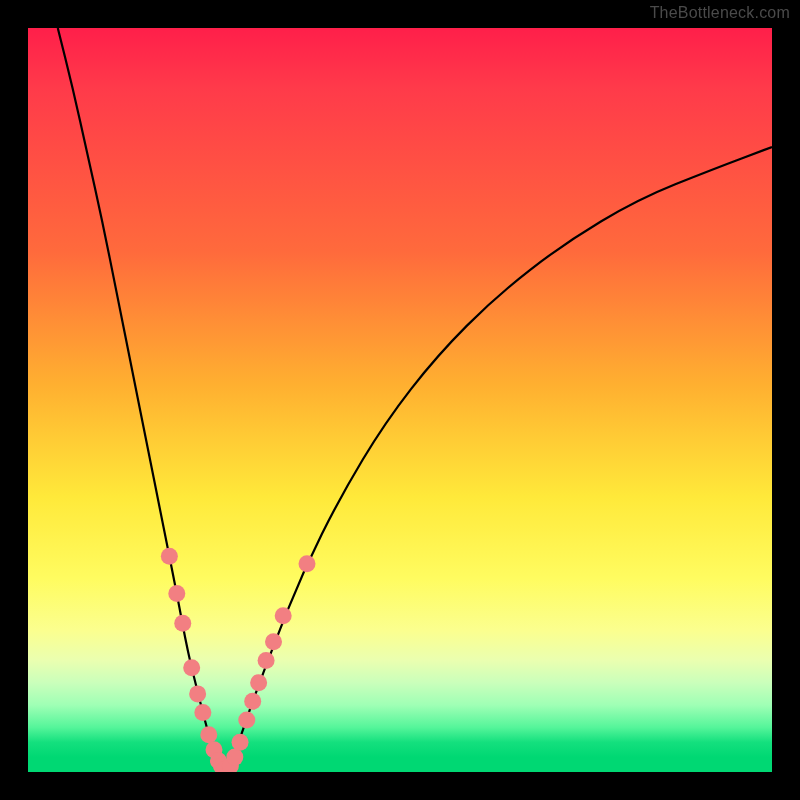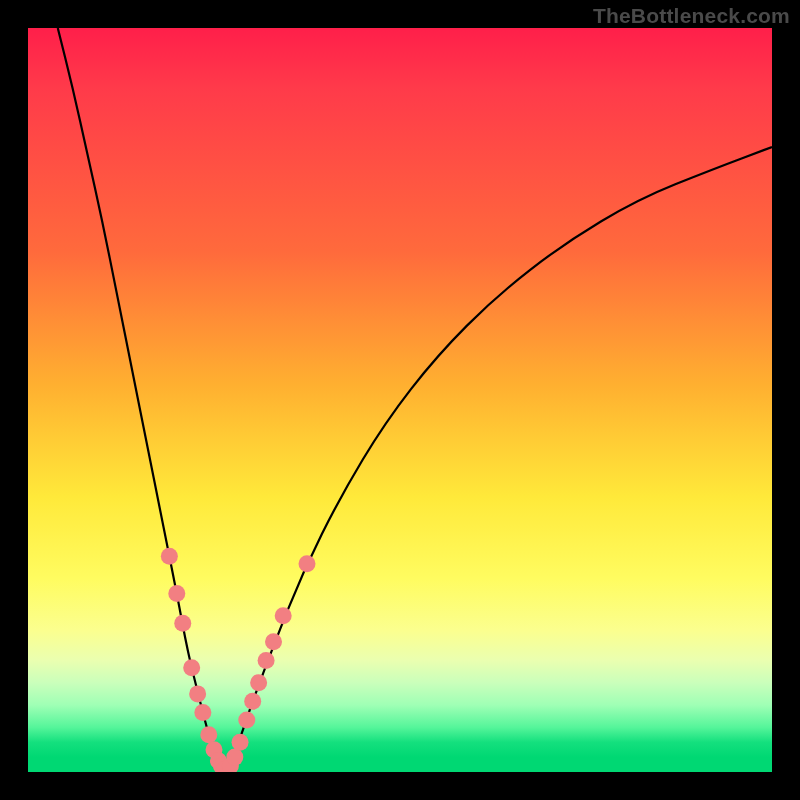--- a/index.html
+++ b/index.html
@@ -31,22 +31,22 @@
       #55f59a 94%,
       #14e07e 96%,
       #00d873 98%,
       #00d873 100%);
   }
   .watermark {
     position: absolute;
     top: 4px;
     right: 10px;
     color: #4a4a4a;
-    font-size: 21px;
-    font-weight: 700;
+    font-size: 16px;
+    font-weight: 400;
     letter-spacing: 0.2px;
     z-index: 5;
     margin-left: 40px;
   }
   svg {
     position: absolute;
     left: 0;
     top: 0;
   }
 </style>

